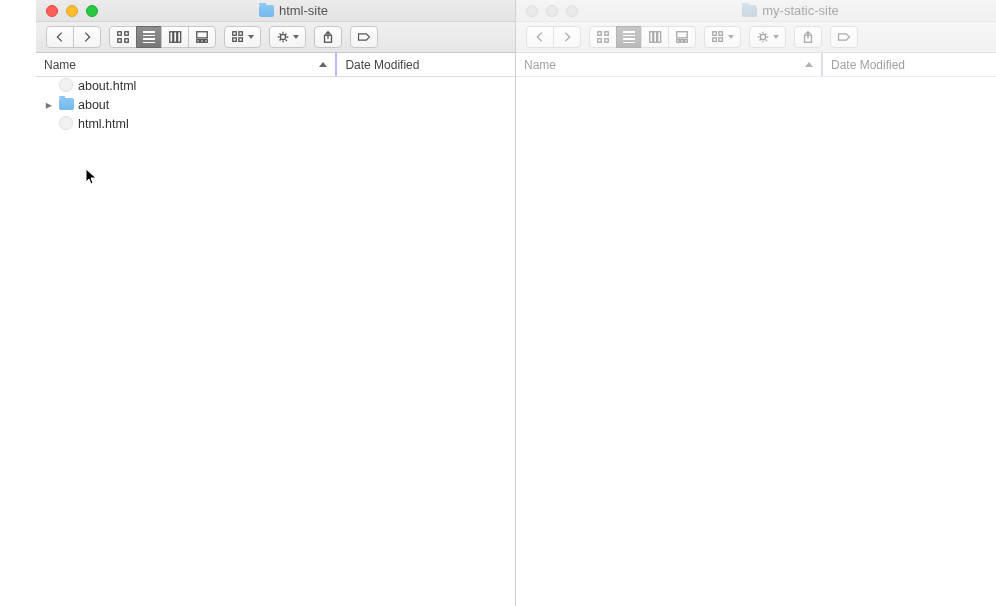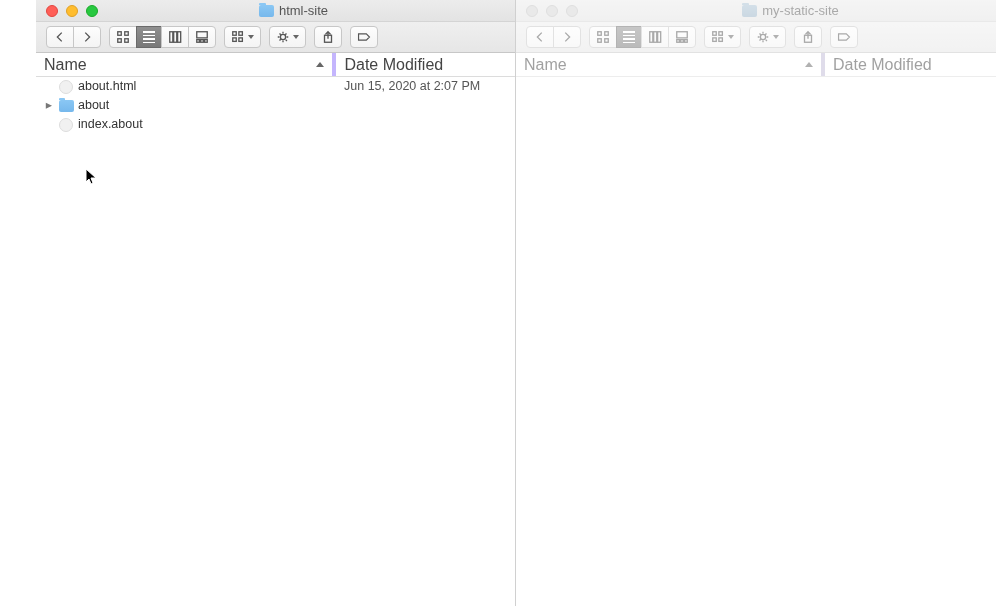--- a/index.html
+++ b/index.html
@@ -83,35 +83,35 @@
 
   .lines { display:flex; flex-direction:column; gap:2px; width:12px; }
   .lines span { height:1.5px; background:#555; display:block; }
 
   
   .columns {
     height: 24px;
     background: #fff;
     border-bottom: 1px solid #dcdcdc;
     display: flex; align-items: flex-start;
-    font-size: 16px; color: #444;
+    font-size: 12px; color: #444;
   }
   .col { padding: 0 8px; display:flex; align-items:center; gap:4px; height:100%; }
-  .col + .col { border-left: 4px solid #c4b5fd; }
+  .col + .col { border-left: 2px solid #c4b5fd; }
   .left .col.name { width: 300px; }
   .left .col.date { width: 190px; }
   .left .col.size { flex:1; }
   .right .col.name { width: 305px; }
   .right .col.date { flex:1; }
   .sort-caret { width:0;height:0;border-left:4px solid transparent;border-right:4px solid transparent;border-bottom:5px solid #666; margin-left:auto; }
 
   
   .files { flex:1; background:#fff; overflow:hidden; }
   .row { display:flex; align-items:center; height:19px; font-size:12.5px; line-height:19px; }
-  .row .cell.name { width:300px; display:flex; align-items:center; padding-left:8px; gap:4px; }
+  .row .cell.name { width:300px; display:flex; padding-left:8px; gap:4px; }
   .row .cell.date { width:190px; padding-left:8px; color:#555; }
   .disclosure { width:10px; display:inline-flex; justify-content:center; color:#777;}
   .icon { width:16px; height:16px; display:inline-flex; align-items:center; justify-content:center; }
   .html-icon { width:14px;height:14px;border-radius:50%;background:#f1f1f1;border:1px solid #ddd;}
   .folder-small { width:15px; height:12px; border-radius:2px; background:linear-gradient(#8ac7f4,#76b8ec); position:relative;}
   .folder-small::before{content:"";position:absolute;top:-2px;left:0;width:6px;height:2px;background:#8ac7f4;border-radius:1px 1px 0 0;}
 
   .cursor { position:absolute; left:85px; top:168px; width:14px; height:18px; pointer-events:none; }
 </style>
 </head>
@@ -227,38 +227,37 @@
 
   <div class="files">
     <div class="row">
       <div class="cell name">
         <span class="disclosure"></span>
         <span class="icon">
             <span class="html-icon"></span>
           </span>
         <span>about.html</span>
       </div>
-      <div class="cell date">Jun 15, 2020 at 2:07 PM</div>
     </div>
     <div class="row">
       <div class="cell name">
         <span class="disclosure">▸</span>
         <span class="icon">
             <span class="folder-small"></span>
           </span>
         <span>about</span>
       </div>
     </div>
     <div class="row">
       <div class="cell name">
         <span class="disclosure"></span>
         <span class="icon">
             <span class="html-icon"></span>
           </span>
-        <span>index.about</span>
+        <span>html.html</span>
       </div>
     </div>
   </div>
 </div>
 
 <div class="window right">
   <div class="titlebar">
     <div class="traffic">
       <div class="tl close"></div>
       <div class="tl min"></div>

